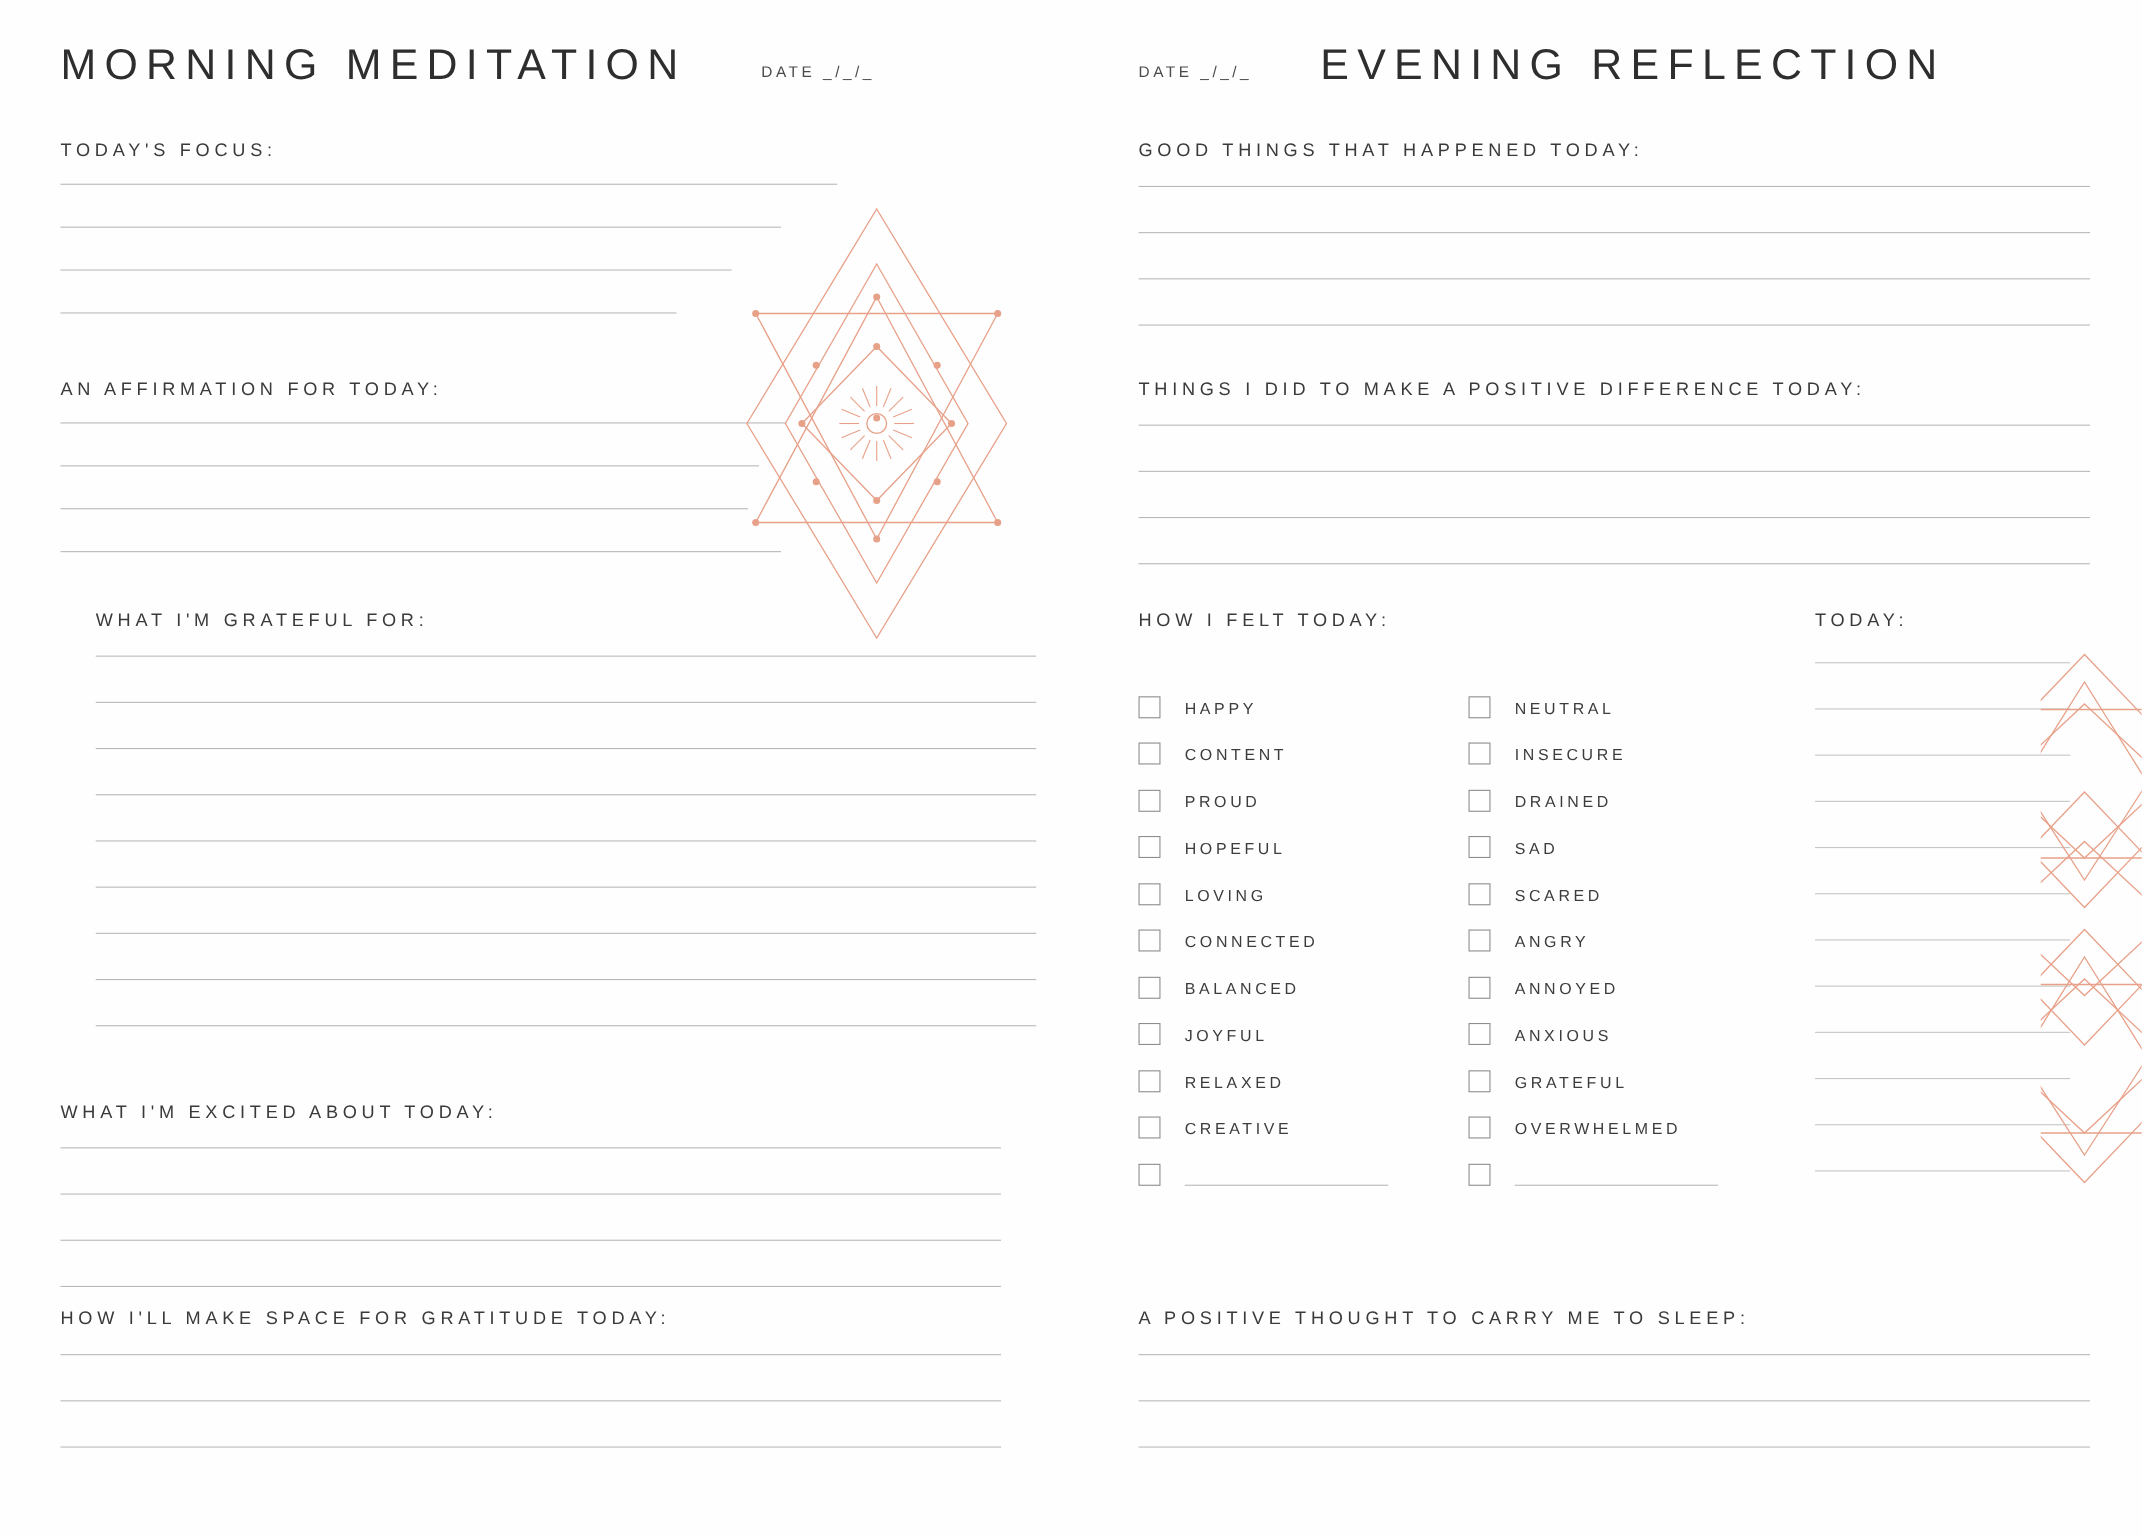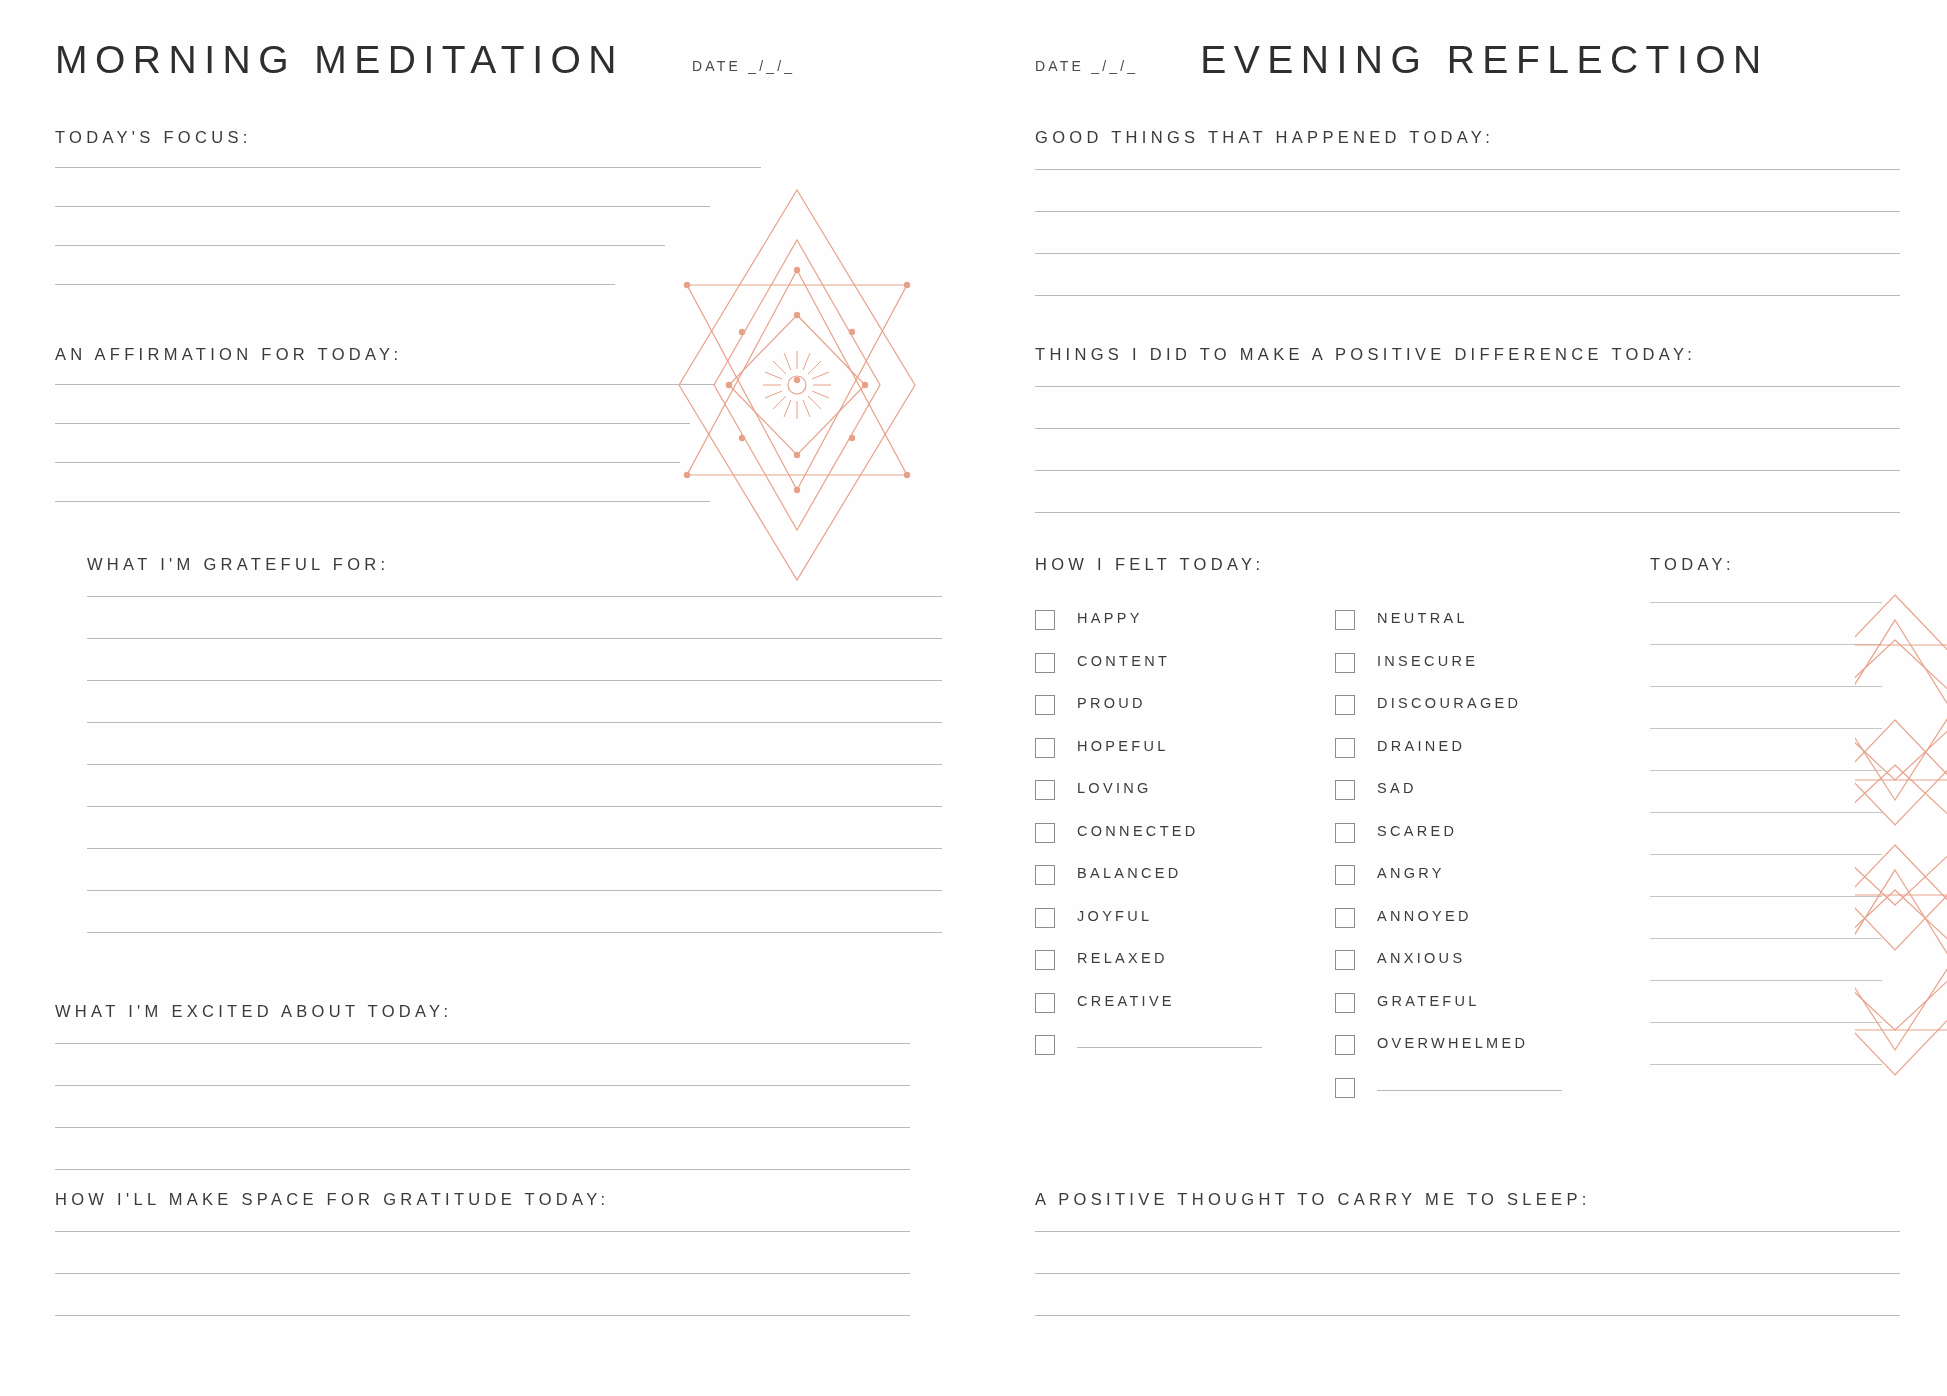--- a/index.html
+++ b/index.html
@@ -67,21 +67,21 @@
   .rule.light { background: #c6c6c6; }
 
   
   .checks {
     display: flex;
     gap: 0px;
   }
   .check-col { width: 300px; }
   .check-item {
     display: flex;
-    align-items: flex-start;
+    align-items: flex-end;
     height: 42.5px;
   }
   .box {
     width: 18px;
     height: 18px;
     border: 1px solid #8d8d8d;
     margin-right: 22px;
     flex: none;
     background: #fff;
   }
@@ -247,24 +247,20 @@
             </div>
         </div>
         <div class="check-col">
           <div class="check-item">
               <span class="box"></span>
               <span class="check-label">NEUTRAL</span>
             </div>
           <div class="check-item">
               <span class="box"></span>
               <span class="check-label">INSECURE</span>
-            </div>
-          <div class="check-item">
-              <span class="box"></span>
-              <span class="check-label">DISCOURAGED</span>
             </div>
           <div class="check-item">
               <span class="box"></span>
               <span class="check-label">DRAINED</span>
             </div>
           <div class="check-item">
               <span class="box"></span>
               <span class="check-label">SAD</span>
             </div>
           <div class="check-item">

